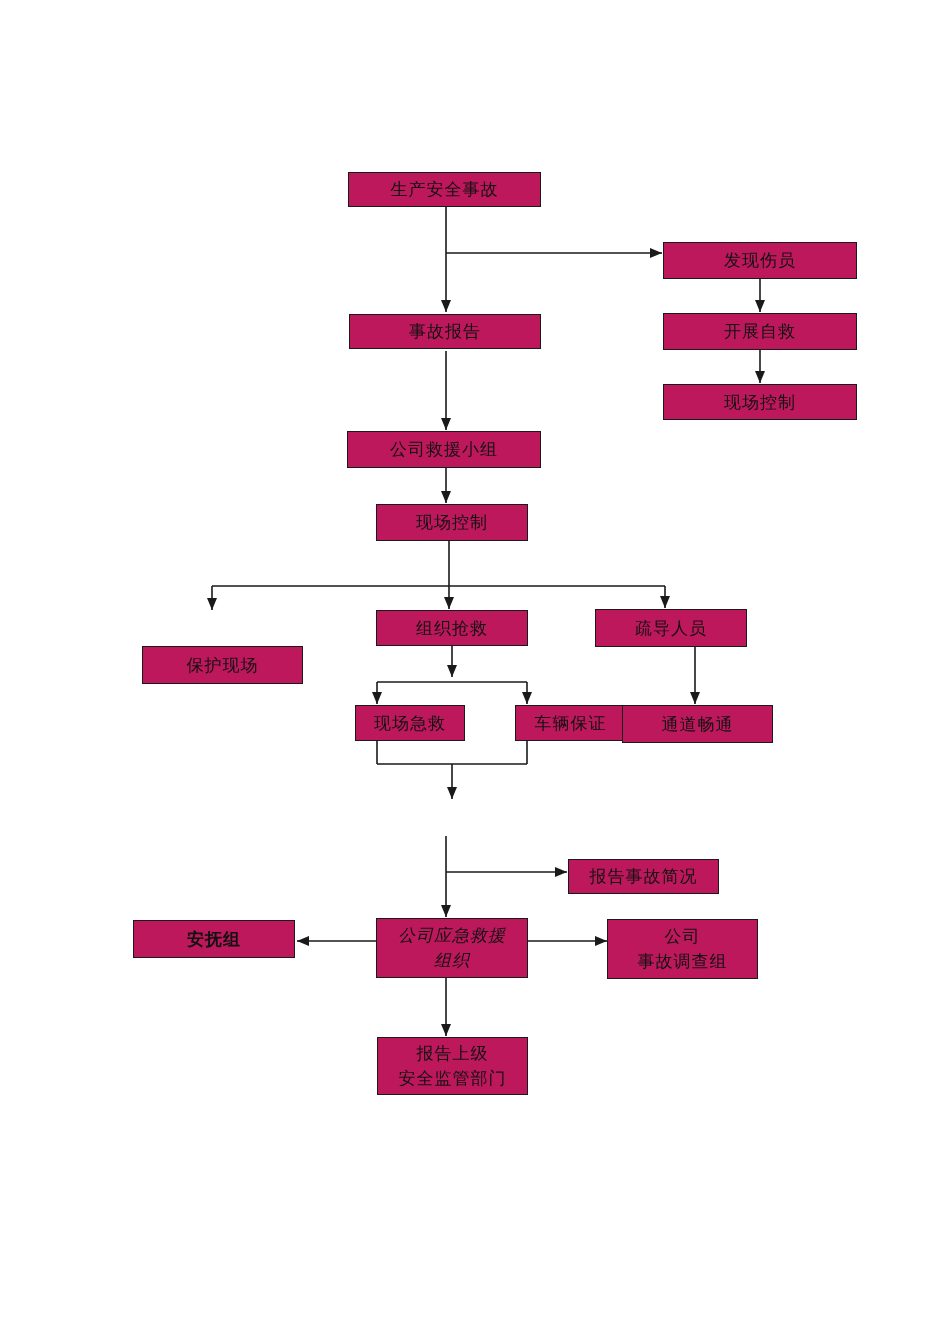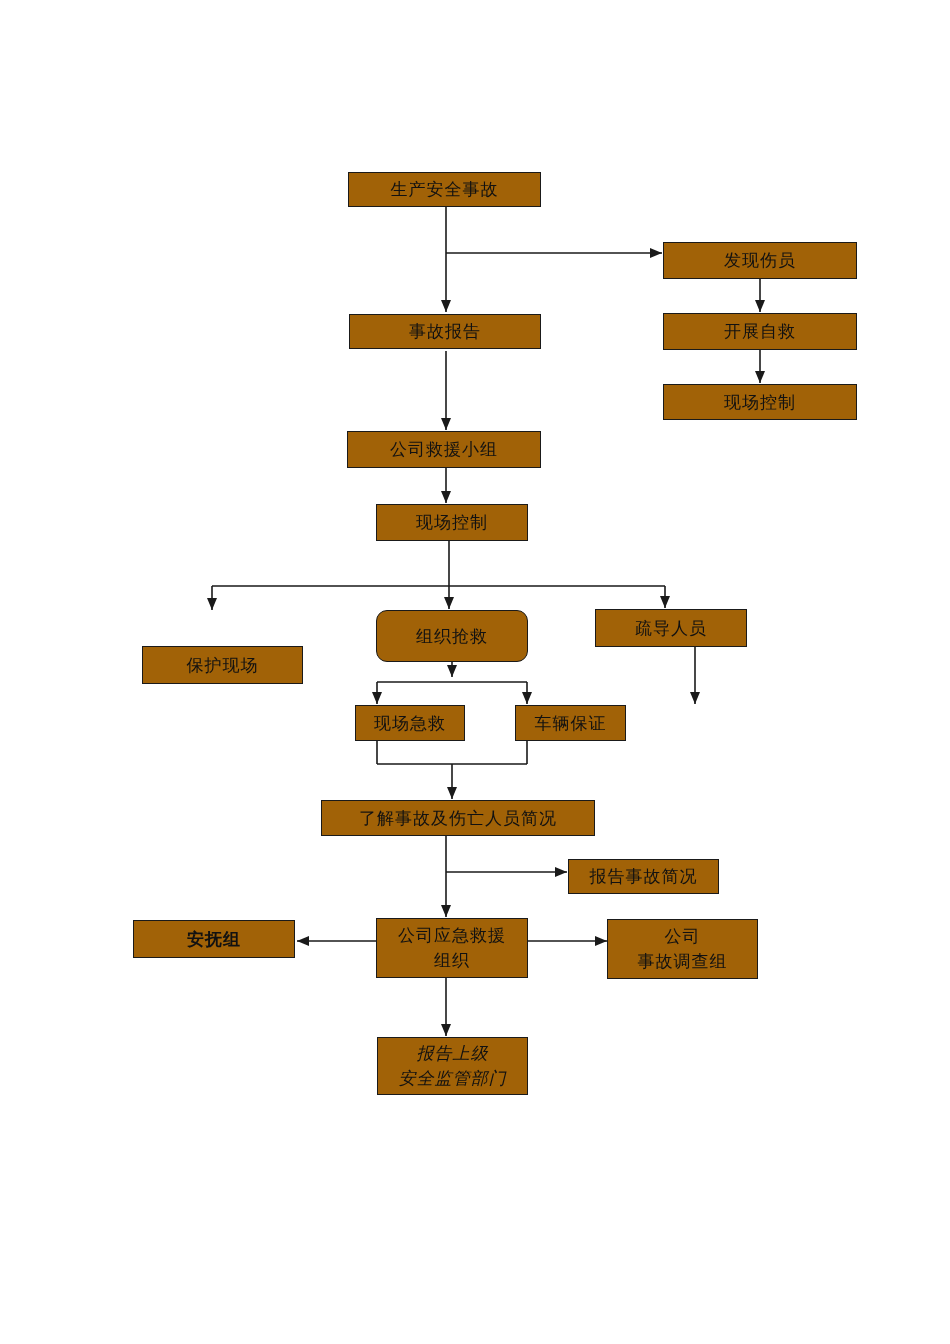--- a/index.html
+++ b/index.html
@@ -19,21 +19,21 @@
     position: absolute;
     left: 0;
     top: 0;
     width: 950px;
     height: 1344px;
   }
   .node {
     position: absolute;
     box-sizing: border-box;
     border: 1.7px solid #1a1a1a;
-    background: #a16207;
+    background: #be185d;
     display: flex;
     align-items: center;
     justify-content: center;
     text-align: center;
   }
   .node-label {
     font-size: 17px;
     line-height: 25px;
     letter-spacing: 1px;
     color: #111111;
@@ -102,57 +102,57 @@
   </div>
 
   <div class="node" style="left:376px; top:504px; width:152px; height:37px;">
     <span class="node-label">现场控制</span>
   </div>
 
   <div class="node" style="left:142px; top:646px; width:161px; height:38px;justify-content:center;">
     <span class="node-label">保护现场</span>
   </div>
 
-  <div class="node" style="left:376px; top:610px; width:152px; height:52px;border-radius:11px;">
+  <div class="node" style="left:376px; top:610px; width:152px; height:36px;">
     <span class="node-label">组织抢救</span>
   </div>
 
   <div class="node" style="left:595px; top:609px; width:152px; height:38px;">
     <span class="node-label">疏导人员</span>
   </div>
 
   <div class="node" style="left:321px; top:705px; width:110px; height:36px;margin-left:34px;">
     <span class="node-label">现场急救</span>
   </div>
 
   <div class="node" style="left:485px; top:705px; width:111px; height:36px;margin-left:30px;">
     <span class="node-label">车辆保证</span>
   </div>
 
+  <div class="node" style="left:622px; top:705px; width:151px; height:38px;">
+    <span class="node-label">通道畅通</span>
+  </div>
 
-  <div class="node" style="left:321px; top:800px; width:274px; height:36px;">
-    <span class="node-label">了解事故及伤亡人员简况</span>
-  </div>
 
   <div class="node" style="left:568px; top:859px; width:151px; height:35px;">
     <span class="node-label">报告事故简况</span>
   </div>
 
   <div class="node" style="left:133px; top:920px; width:162px; height:38px;font-weight:bold;">
     <span class="node-label">安抚组</span>
   </div>
 
-  <div class="node" style="left:376px; top:918px; width:152px; height:60px;">
+  <div class="node" style="left:376px; top:918px; width:152px; height:60px;font-style:italic;">
     <span class="node-label">公司应急救援
 组织</span>
   </div>
 
   <div class="node" style="left:607px; top:919px; width:151px; height:60px;">
     <span class="node-label">公司
 事故调查组</span>
   </div>
 
-  <div class="node" style="left:377px; top:1037px; width:151px; height:58px;font-style:italic;">
+  <div class="node" style="left:377px; top:1037px; width:151px; height:58px;">
     <span class="node-label">报告上级
 安全监管部门</span>
   </div>
 
 </div>
 
 </body></html>

